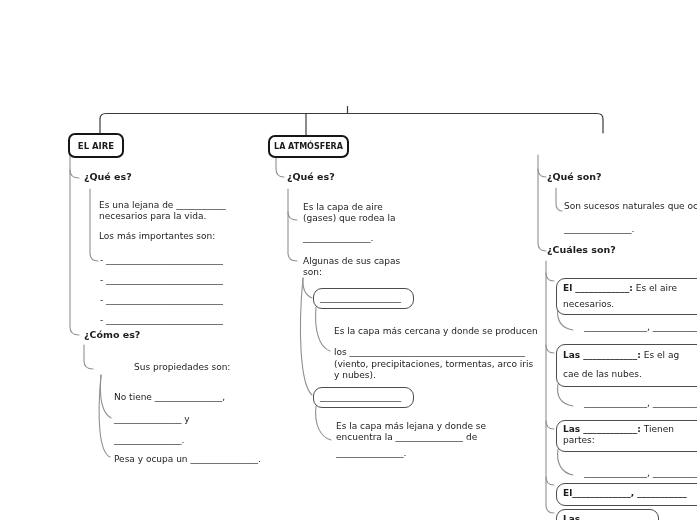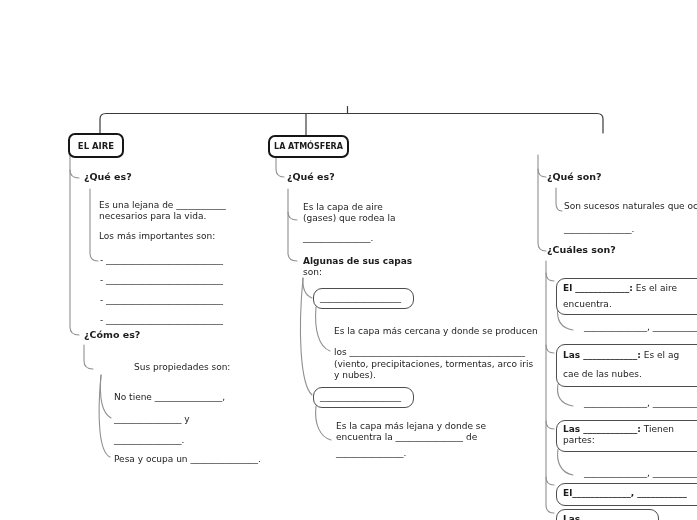--- a/index.html
+++ b/index.html
@@ -81,21 +81,21 @@
   <div class="node" style="left:114px;top:454px;">Pesa y ocupa un _______________.</div>
 
   <div class="bigbox" style="left:268px;top:135px;width:77px;height:19px;font-size:8px;">
     <span>LA ATMÓSFERA</span>
   </div>
 
   <div class="node hdr" style="left:287px;top:171px;">¿Qué es?</div>
   <div class="node" style="left:303px;top:202px;">Es la capa de aire</div>
   <div class="node" style="left:303px;top:213px;">(gases) que rodea la</div>
   <div class="node" style="left:303px;top:233px;">_______________.</div>
-  <div class="node" style="left:303px;top:256px;font-weight:bold;">Algunas de sus capas</div>
+  <div class="node" style="left:303px;top:256px;">Algunas de sus capas</div>
   <div class="node" style="left:303px;top:267px;">son:</div>
 
   <div class="smallbox" style="left:313px;top:288px;width:99px;height:19px;">
     <div class="node" style="left:6px;top:4px;">__________________</div>
   </div>
   <div class="node" style="left:334px;top:347px;">los _______________________________________</div>
   <div class="node" style="left:334px;top:326px;">Es la capa más cercana y donde se producen</div>
   <div class="node" style="left:334px;top:359px;">(viento, precipitaciones, tormentas, arco iris</div>
   <div class="node" style="left:334px;top:370px;">y nubes).</div>
 
@@ -110,21 +110,21 @@
   <div class="node hdr" style="left:547px;top:171px;">¿Qué son?</div>
   <div class="node" style="left:564px;top:201px;">Son sucesos naturales que ocurre</div>
   <div class="node" style="left:564px;top:224px;">_______________.</div>
 
   <div class="node hdr" style="left:547px;top:244px;">¿Cuáles son?</div>
 
   <div class="smallbox" style="left:556px;top:278px;width:270px;height:35px;">
     <div class="node" style="left:6px;top:4px;">
       <span class="b">El ____________:</span><span> Es el aire</span>
     </div>
-    <div class="node" style="left:6px;top:20px;">encuentra.</div>
+    <div class="node" style="left:6px;top:20px;">necesarios.</div>
   </div>
   <div class="node" style="left:584px;top:322px;">______________, ___________</div>
 
   <div class="smallbox" style="left:556px;top:344px;width:270px;height:41px;">
     <div class="node" style="left:6px;top:5px;">
       <span class="b">Las ____________:</span><span> Es el ag</span>
     </div>
     <div class="node" style="left:6px;top:24px;">cae de las nubes.</div>
   </div>
   <div class="node" style="left:584px;top:398px;">______________, ___________</div>

